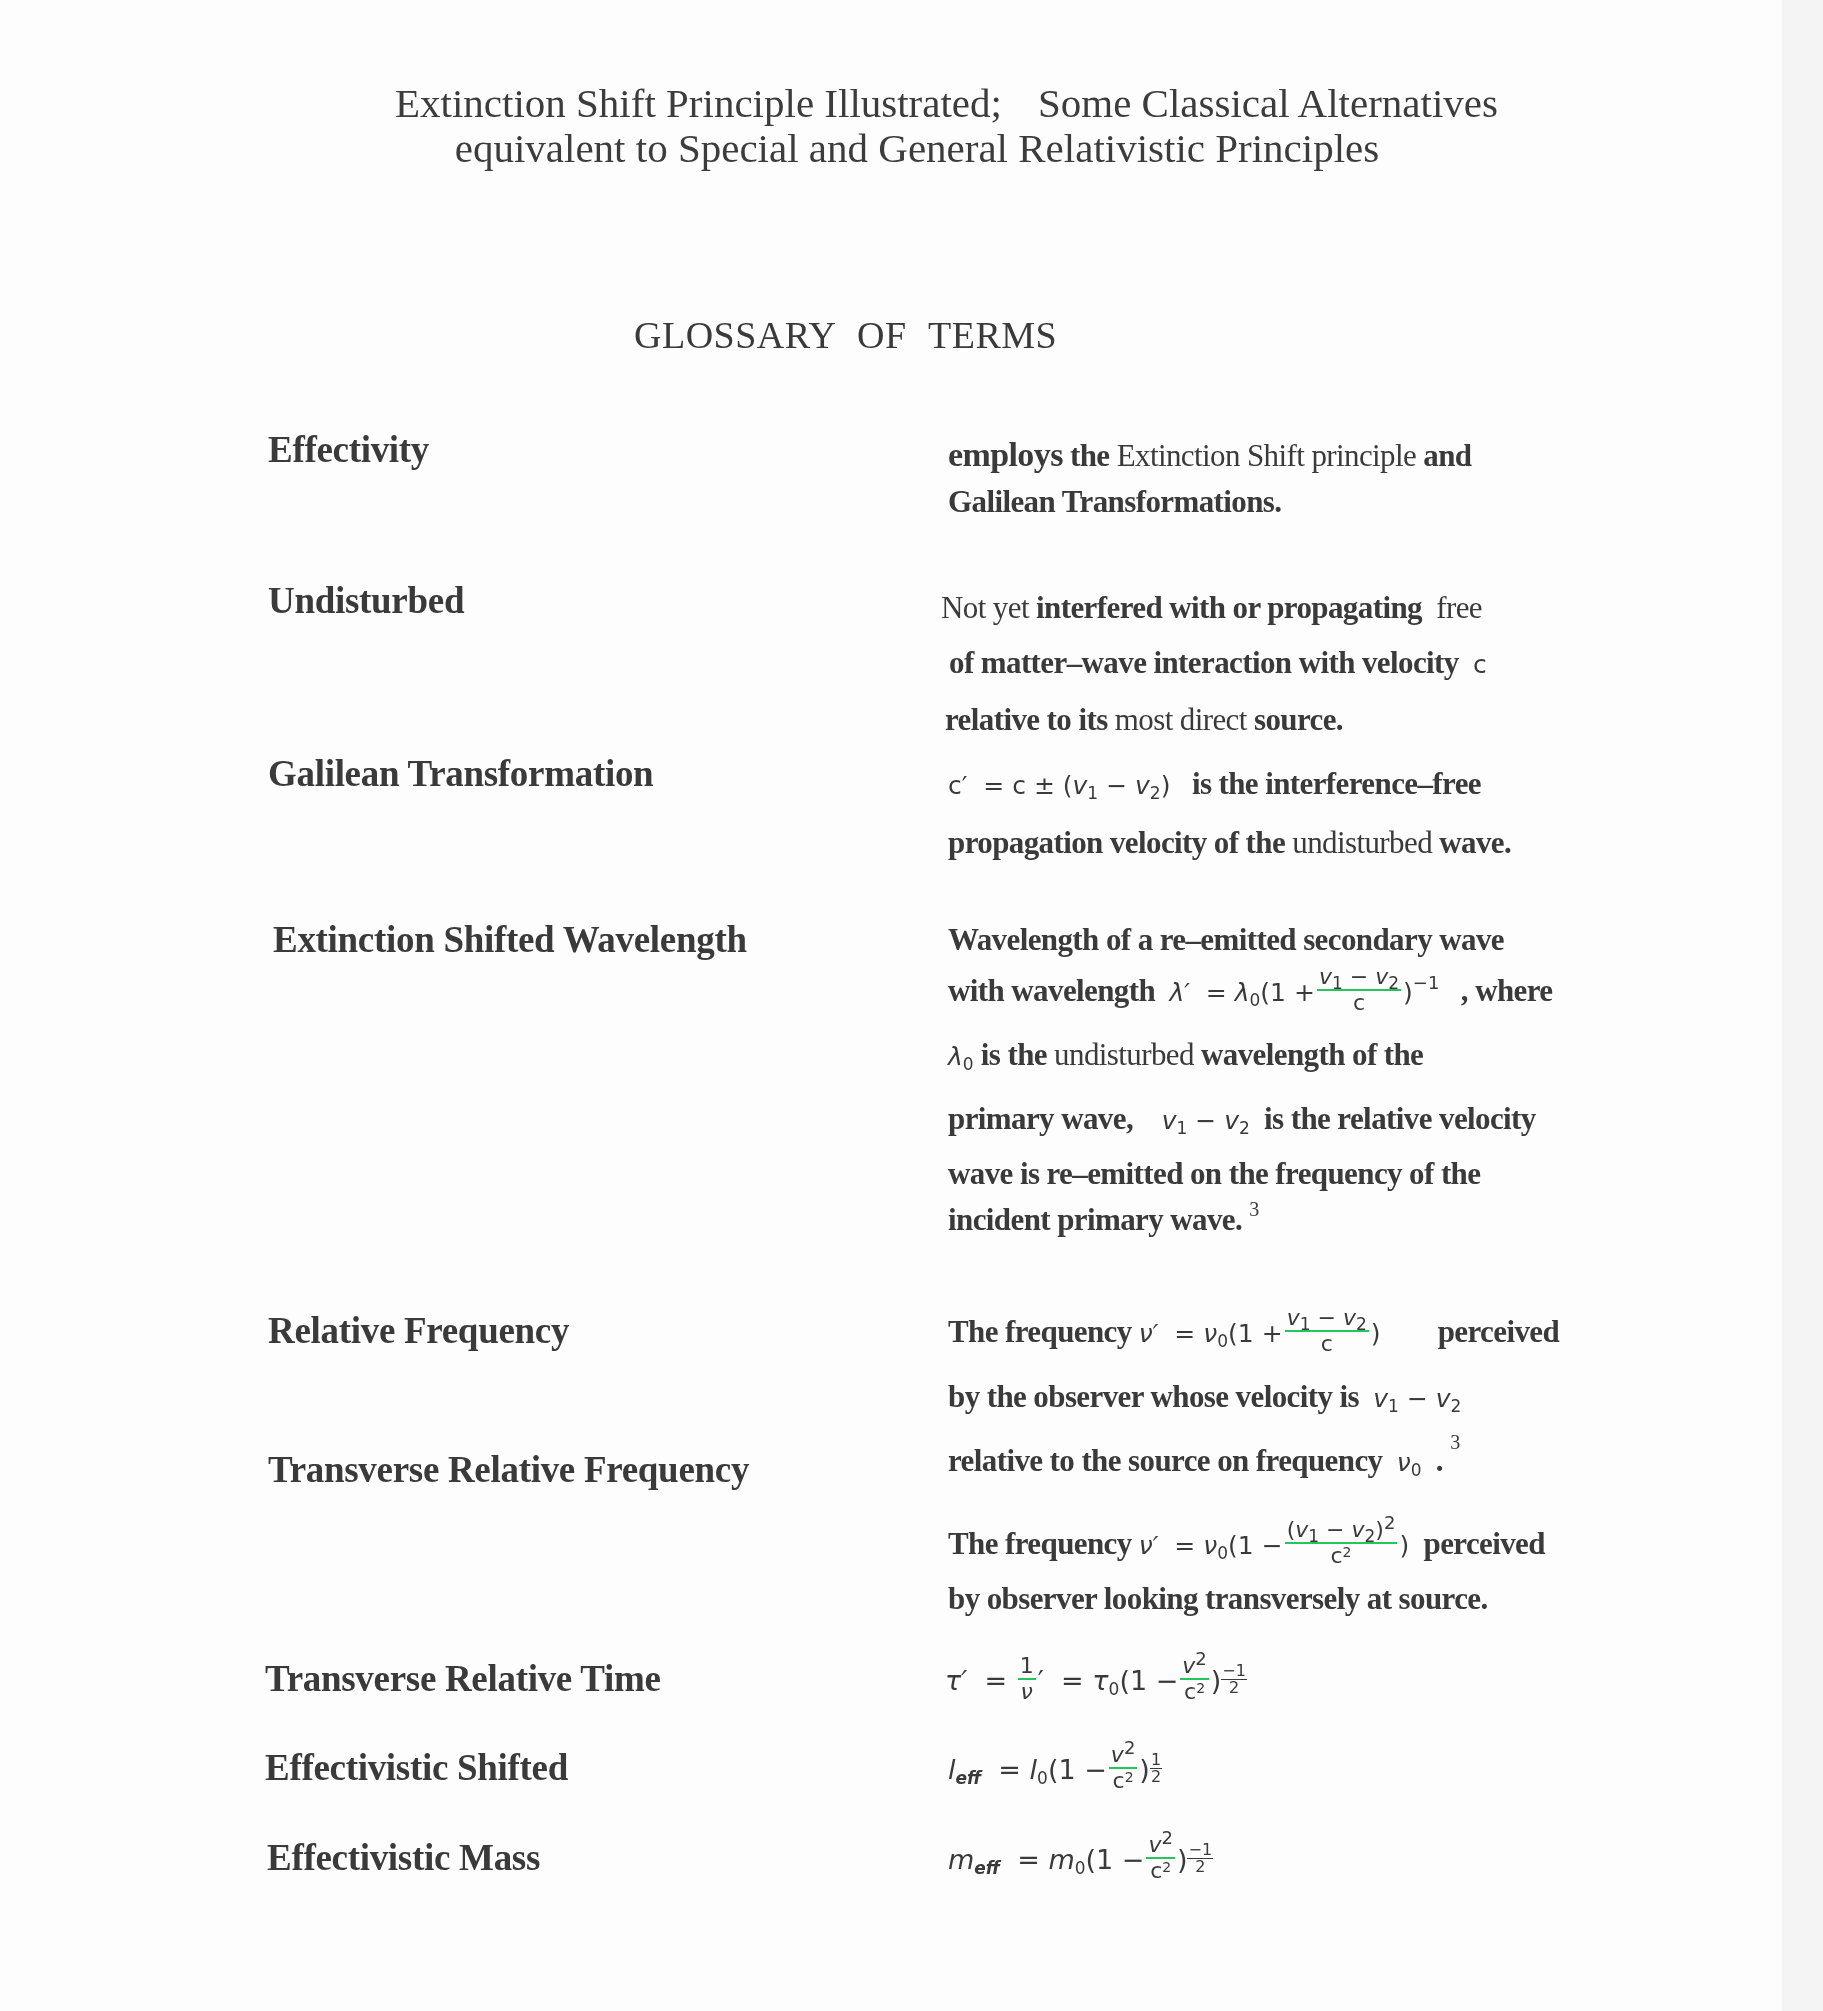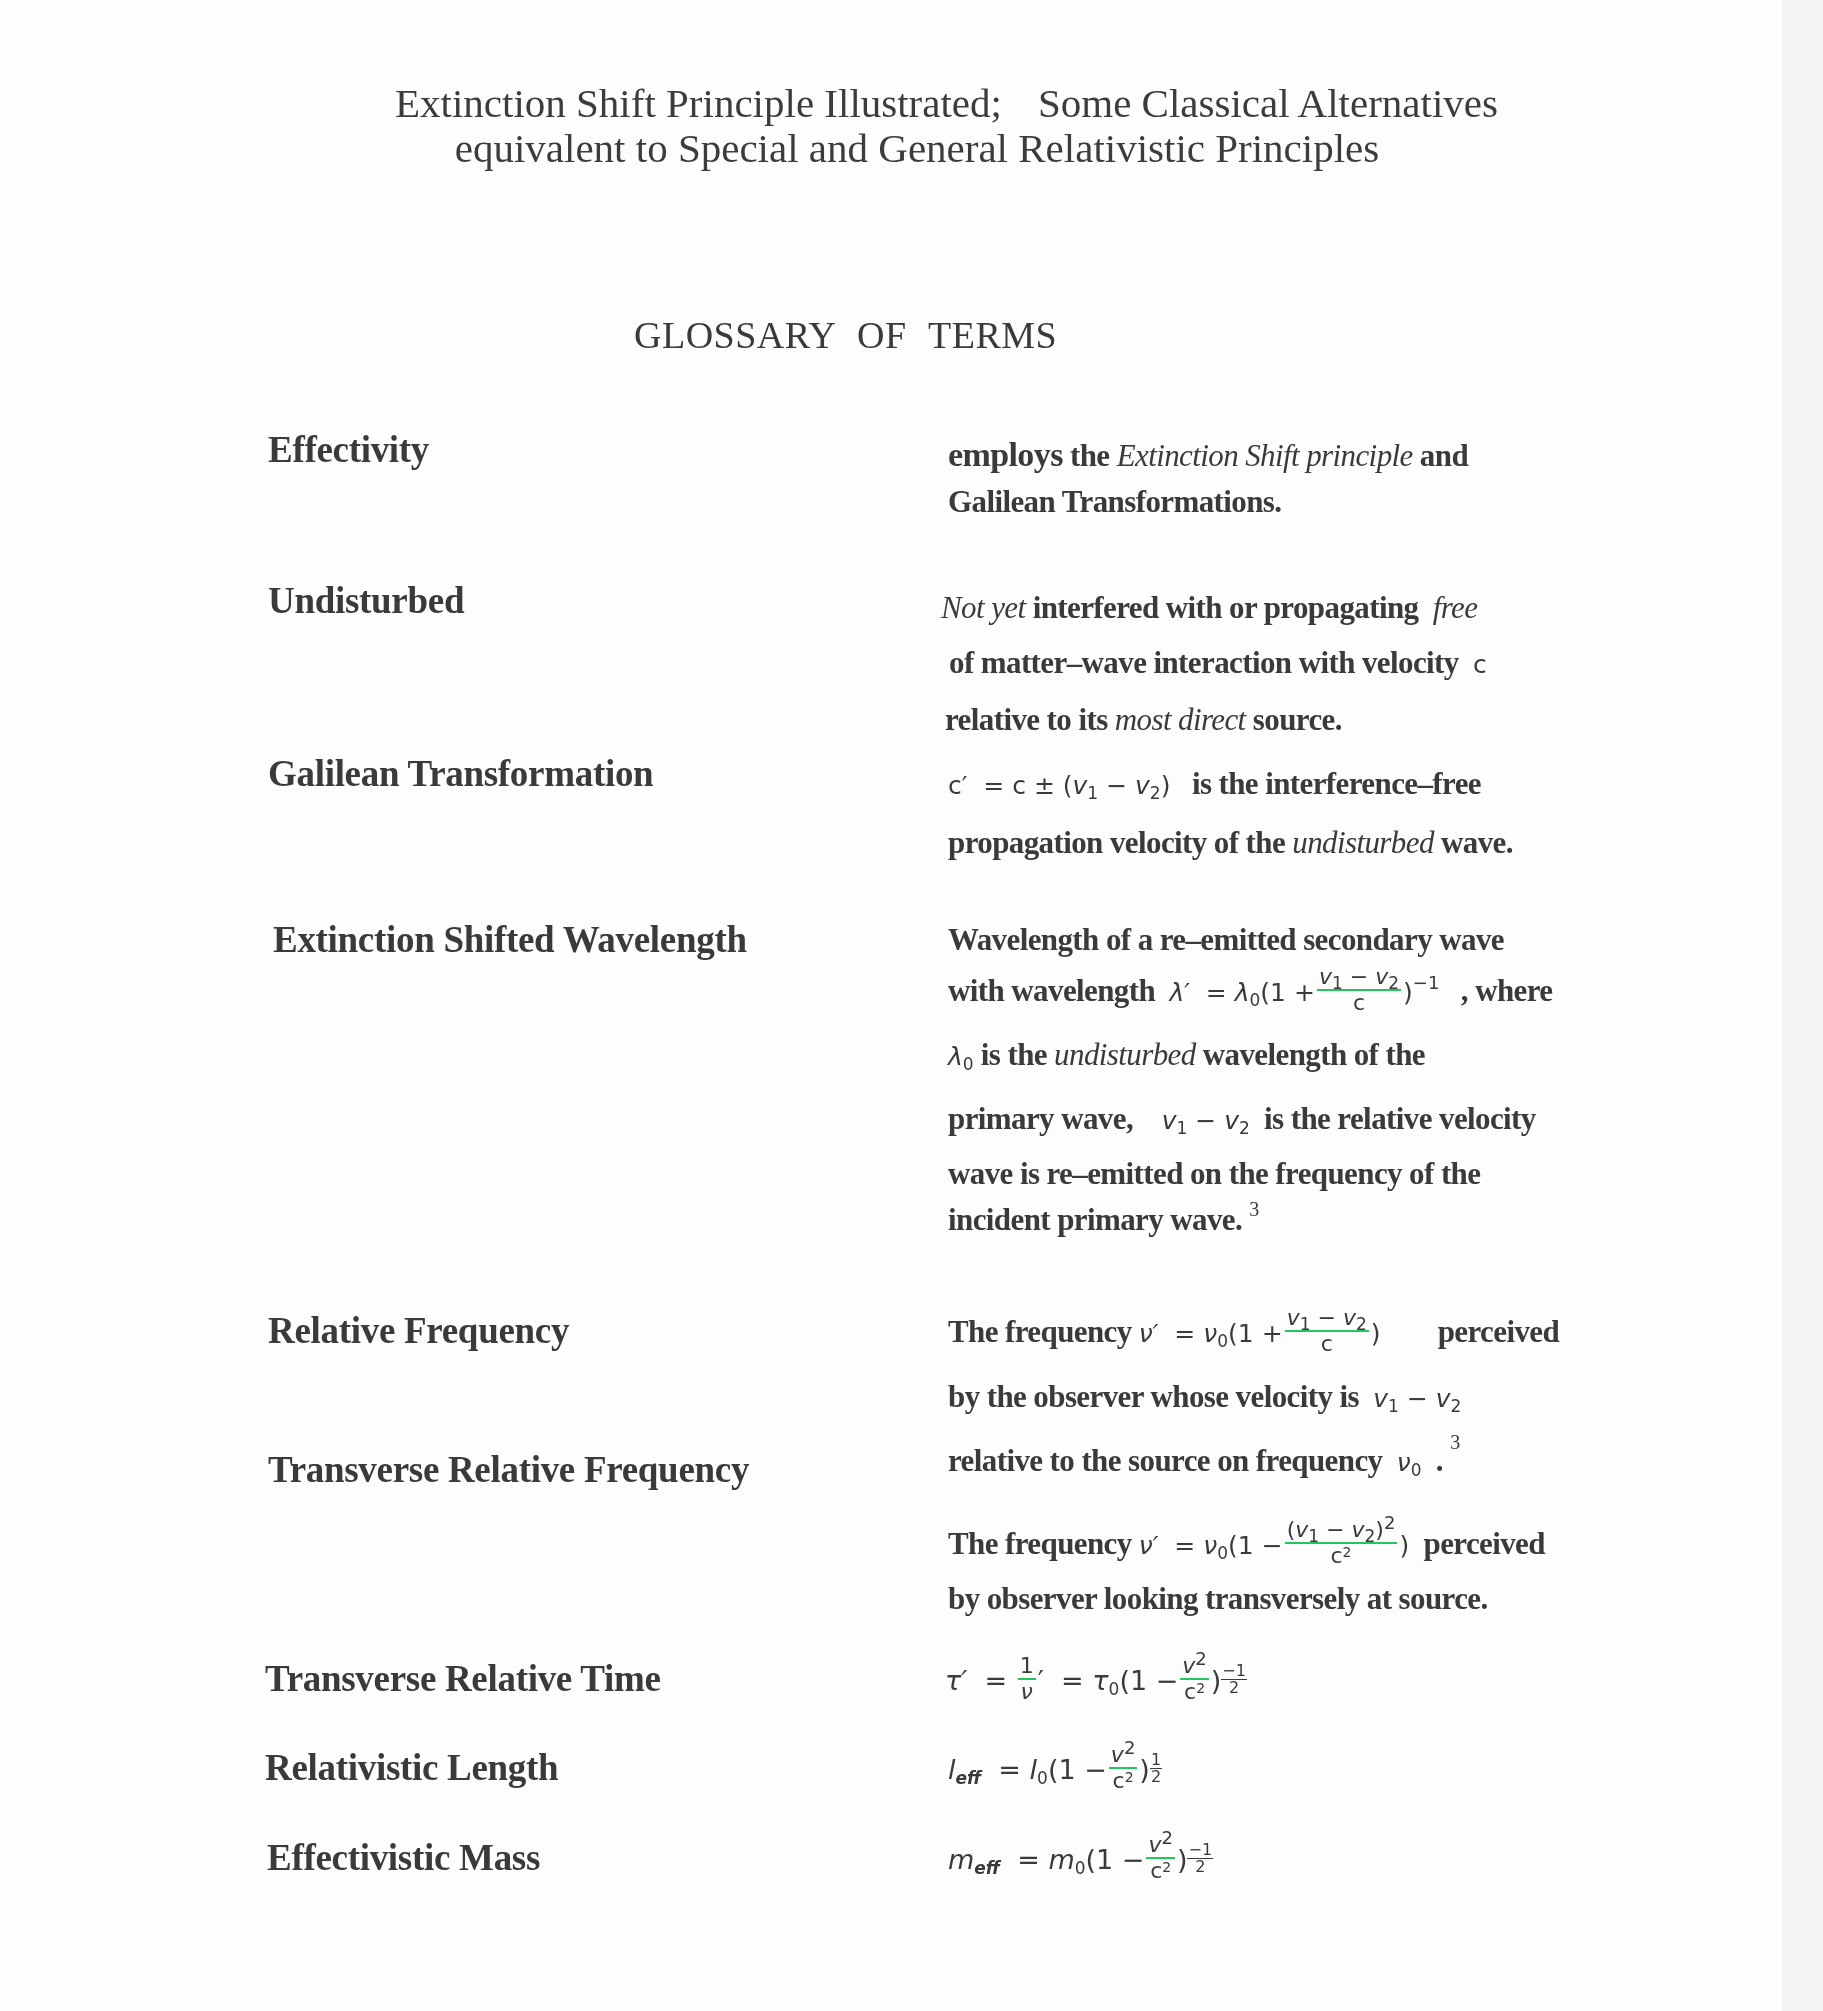--- a/index.html
+++ b/index.html
@@ -28,21 +28,21 @@
   }
   .term {
     position: absolute; left: 268px;
     font-size: 37px; font-weight: bold; color: #3a3a3a; letter-spacing: -0.3px;
   }
   .def {
     position: absolute; left: 948px; width: 673px;
     font-size: 31px; font-weight: bold; color: #3a3a3a; letter-spacing: -0.6px;
   }
   .def .ln { display: block; white-space: nowrap; }
-  .it { font-style: italic; font-weight: normal; }
+  .it { font-weight: normal; }
   .math {
     font-family: "DejaVu Sans", "Liberation Sans", sans-serif;
     font-weight: normal; font-size: 25px; letter-spacing: 0;
   }
   .math i { font-style: italic; }
   .frac {
     display: inline-flex; flex-direction: column; align-items: center;
     vertical-align: middle; margin: 0 2px; position: relative; top: -4px;
   }
   .frac .num { font-size: 22px; line-height: 24px; padding: 0 2px; border-bottom: 2px solid #22c55e; }
@@ -132,21 +132,21 @@
         <span class="den"><i>ν</i></span>
       </span>′ &nbsp;= <i>τ</i><sub class="s">0</sub>(1 −<span class="frac">
         <span class="num"><i>v</i><sup class="s" style="vertical-align:8px">2</sup></span>
         <span class="den">c<sup class="s" style="vertical-align:6px; font-size:14px">2</sup></span>
       </span>)<span class="sfrac">
         <span class="n">−1</span>
         <span>2</span>
       </span></span>
 </div>
 
-<div class="term" style="top:1746px; left:265px">Relativistic Length</div>
+<div class="term" style="top:1746px; left:265px">Effectivistic Shifted</div>
 <div class="def" style="top:1740px; left:948px">
   <span class="ln math" style="font-size:27px; line-height:59px"><i>l</i><sub class="s" style="font-weight:bold"><i>eff</i></sub> &nbsp;= <i>l</i><sub class="s">0</sub>(1 −<span class="frac">
         <span class="num"><i>v</i><sup class="s" style="vertical-align:8px">2</sup></span>
         <span class="den">c<sup class="s" style="vertical-align:6px; font-size:14px">2</sup></span>
       </span>)<span class="sfrac">
         <span class="n">1</span>
         <span>2</span>
       </span></span>
 </div>
 

